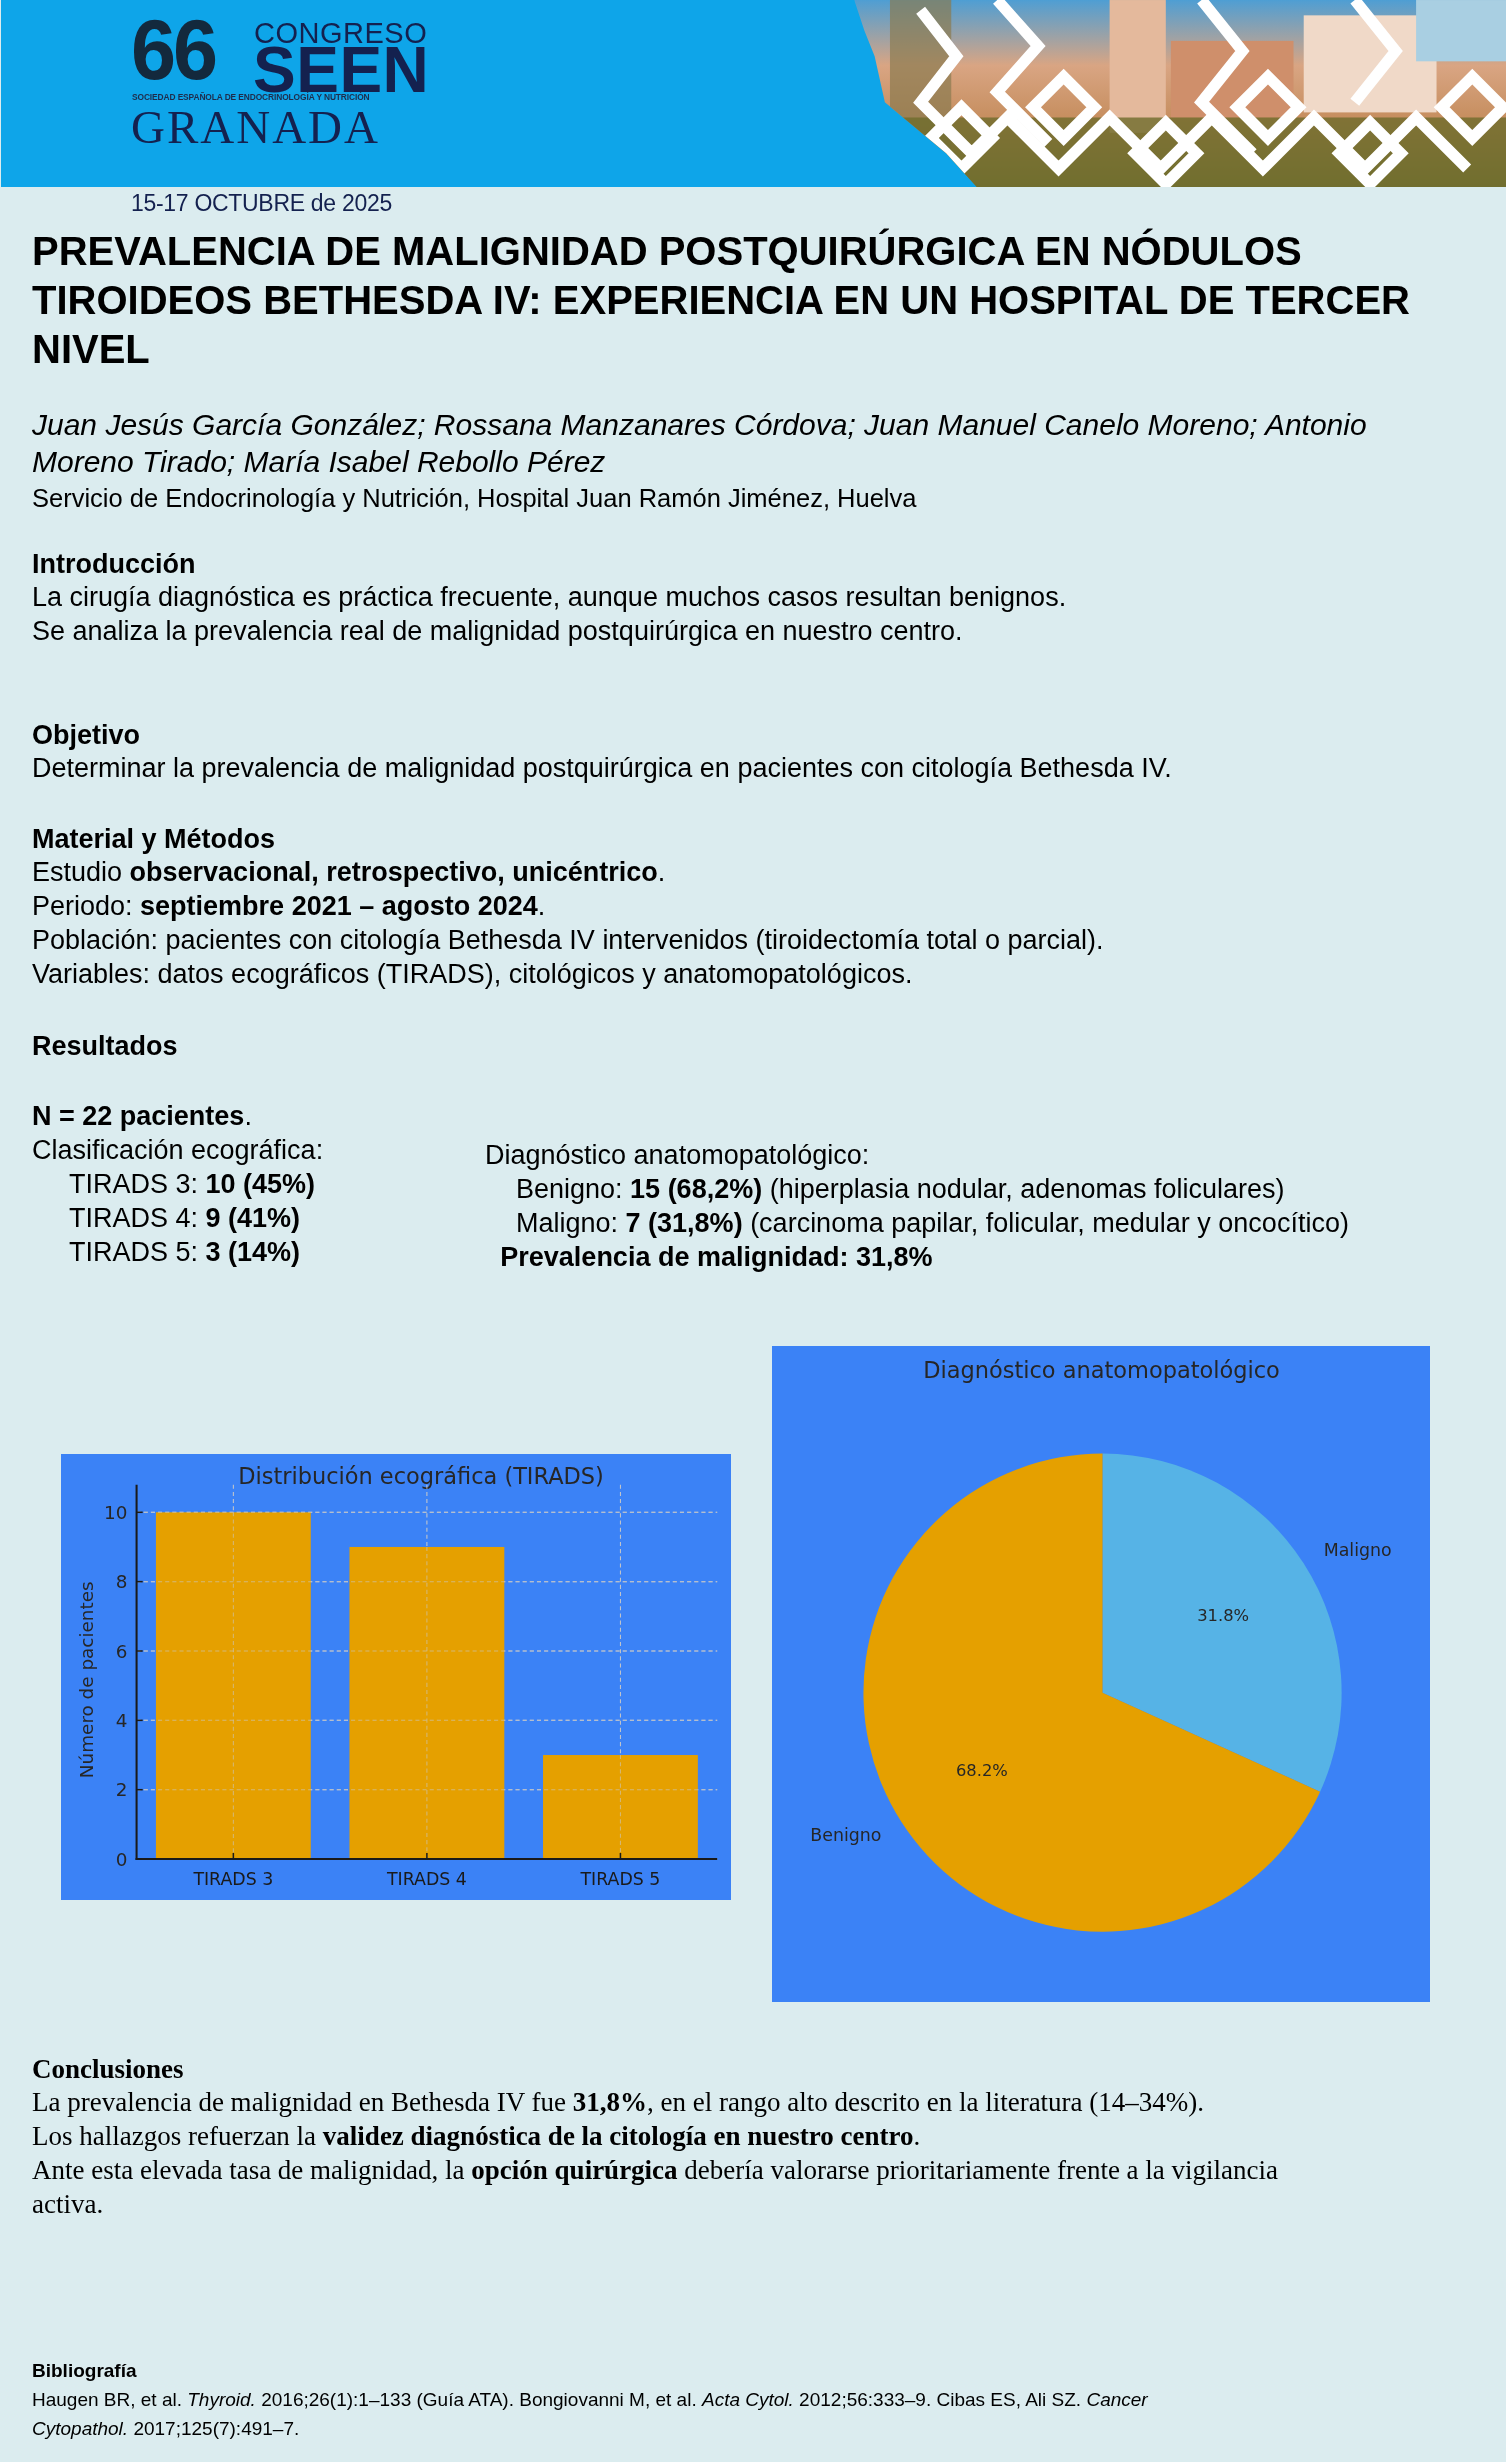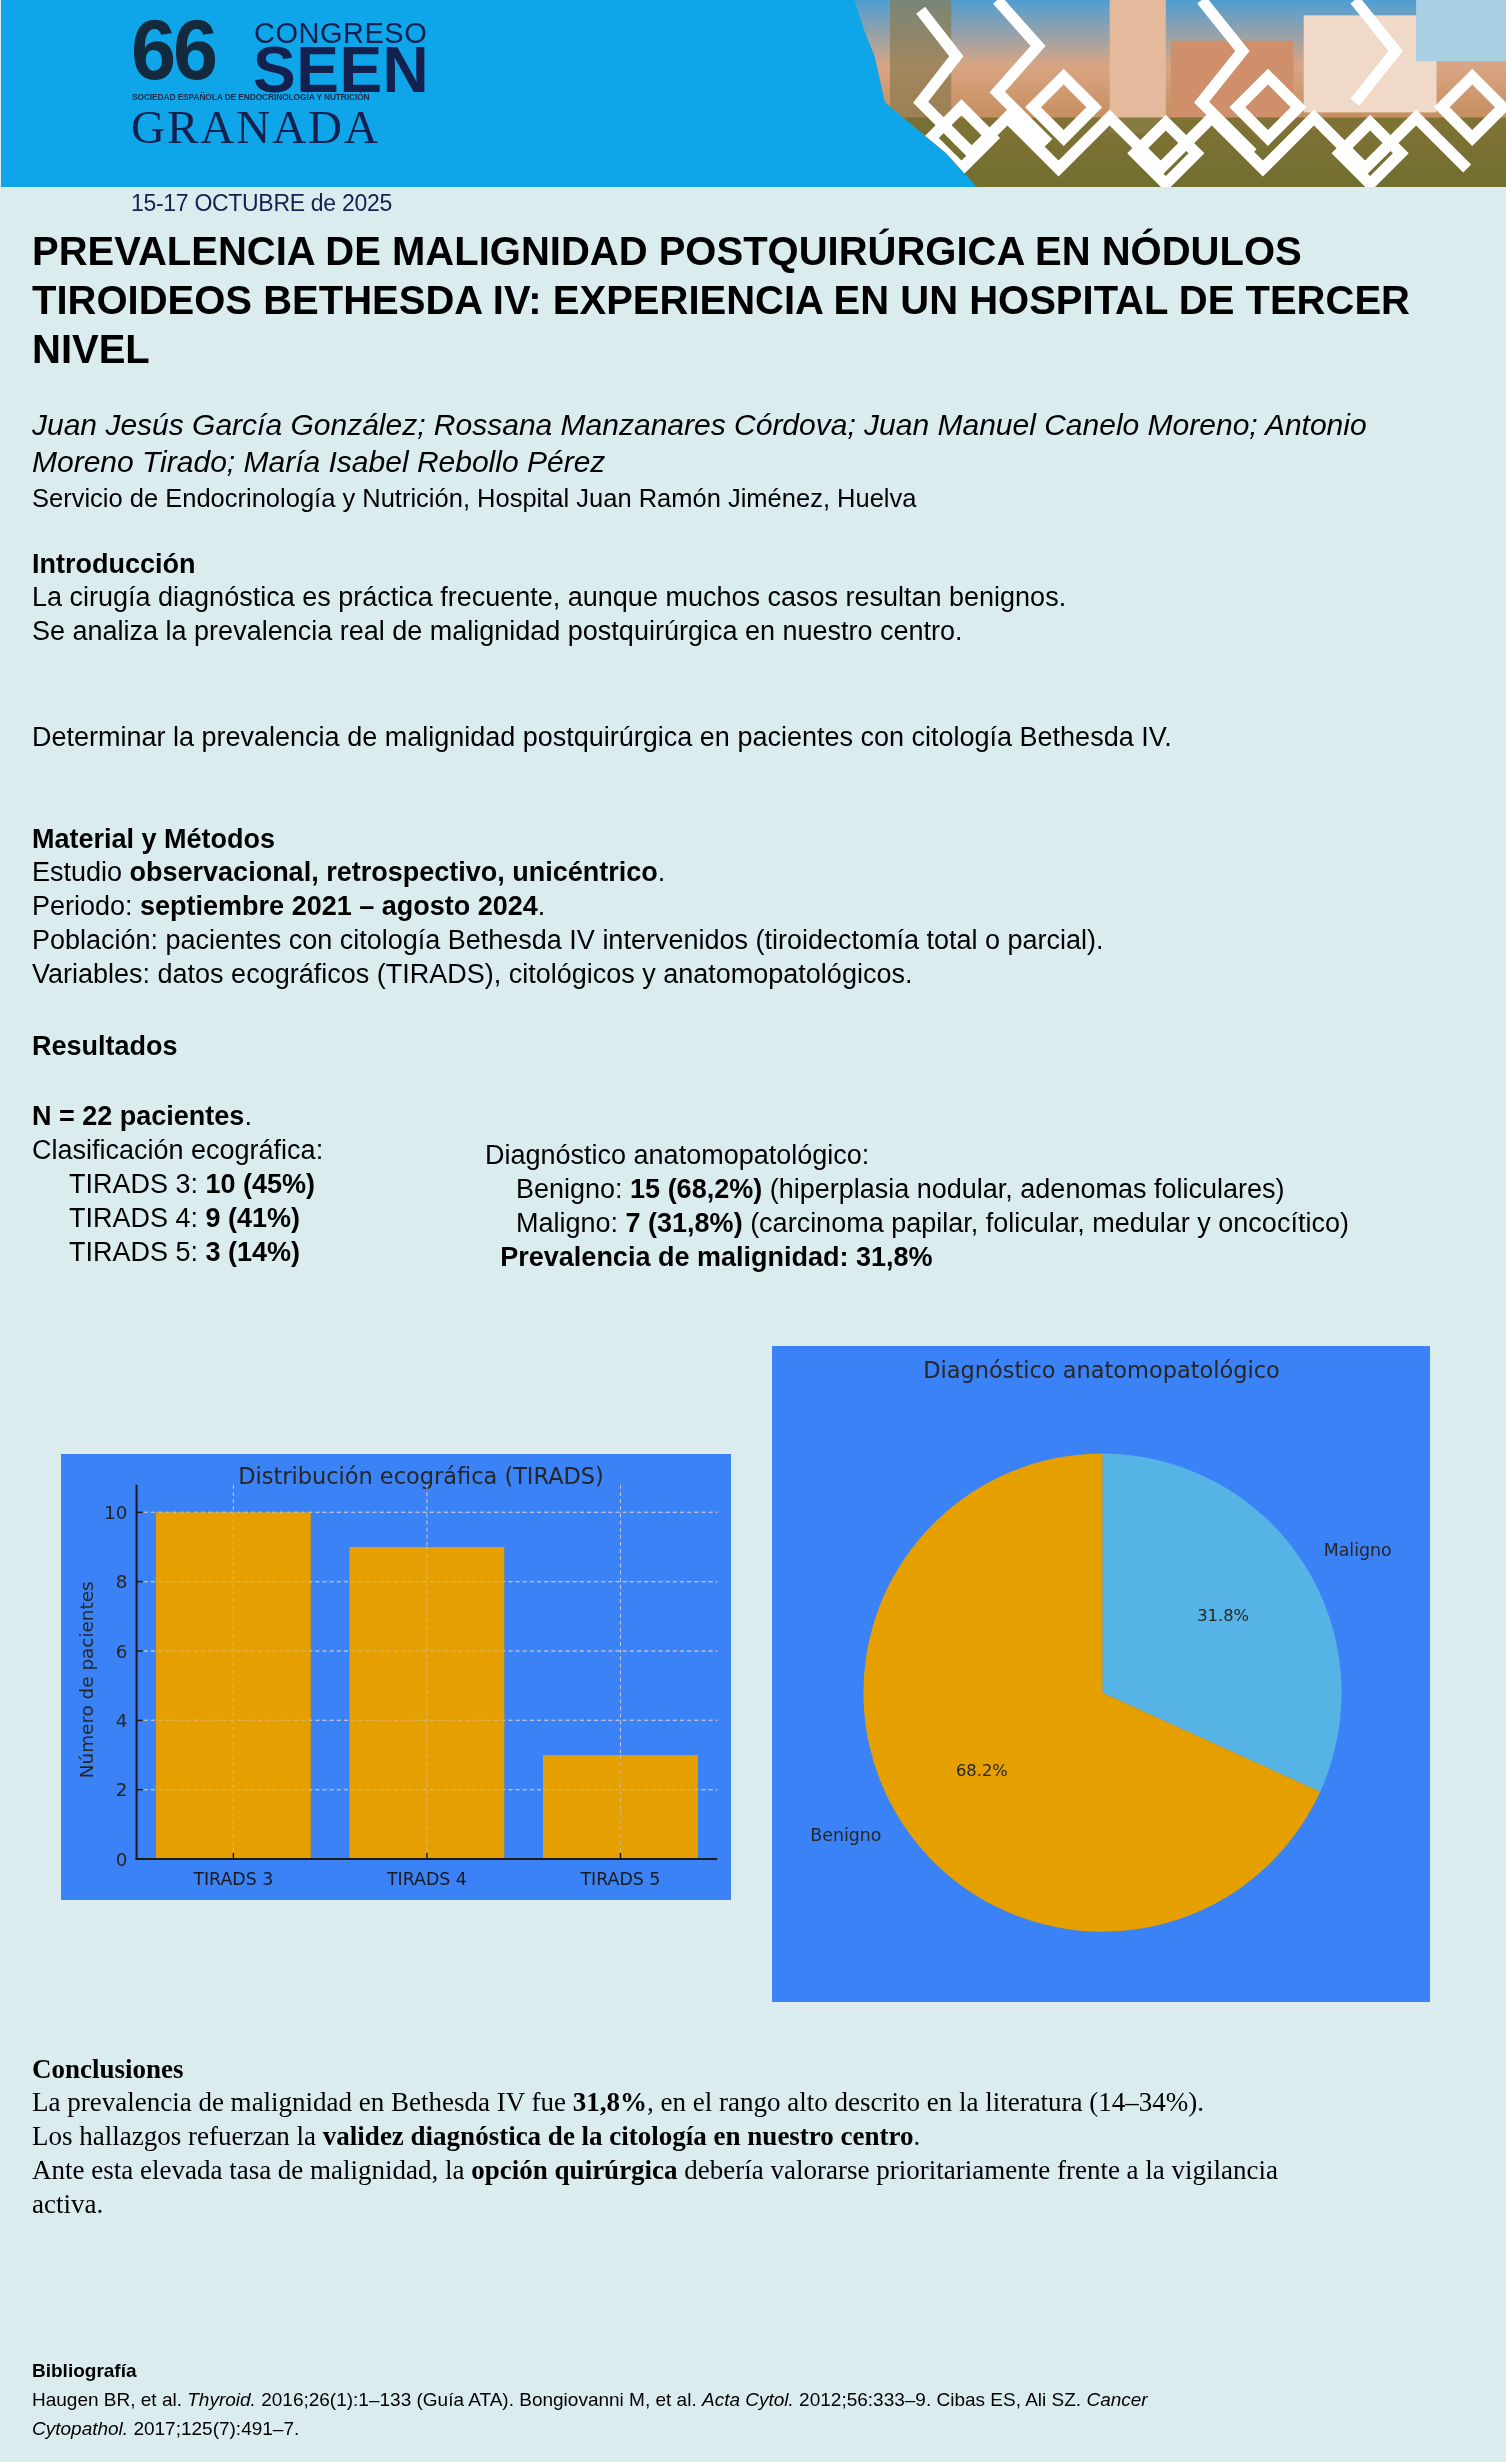--- a/index.html
+++ b/index.html
@@ -100,20 +100,21 @@
 </div>
 <div class="text affil">Servicio de Endocrinología y Nutrición, Hospital Juan Ramón Jiménez, Huelva</div>
 
 <div class="text" style="top:549px;">
   <div class="h">Introducción</div>
   <div class="p">La cirugía diagnóstica es práctica frecuente, aunque muchos casos resultan benignos.</div>
   <div class="p">Se analiza la prevalencia real de malignidad postquirúrgica en nuestro centro.</div>
 </div>
 
 <div class="text" style="top:720px;">
+  <div class="h">Objetivo</div>
   <div class="p">Determinar la prevalencia de malignidad postquirúrgica en pacientes con citología Bethesda IV.</div>
 </div>
 
 <div class="text" style="top:824px;">
   <div class="h">Material y Métodos</div>
   <div class="p"><span>Estudio </span><b>observacional, retrospectivo, unicéntrico</b><span>.</span></div>
   <div class="p"><span>Periodo: </span><b>septiembre 2021 – agosto 2024</b><span>.</span></div>
   <div class="p">Población: pacientes con citología Bethesda IV intervenidos (tiroidectomía total o parcial).</div>
   <div class="p">Variables: datos ecográficos (TIRADS), citológicos y anatomopatológicos.</div>
 </div>

